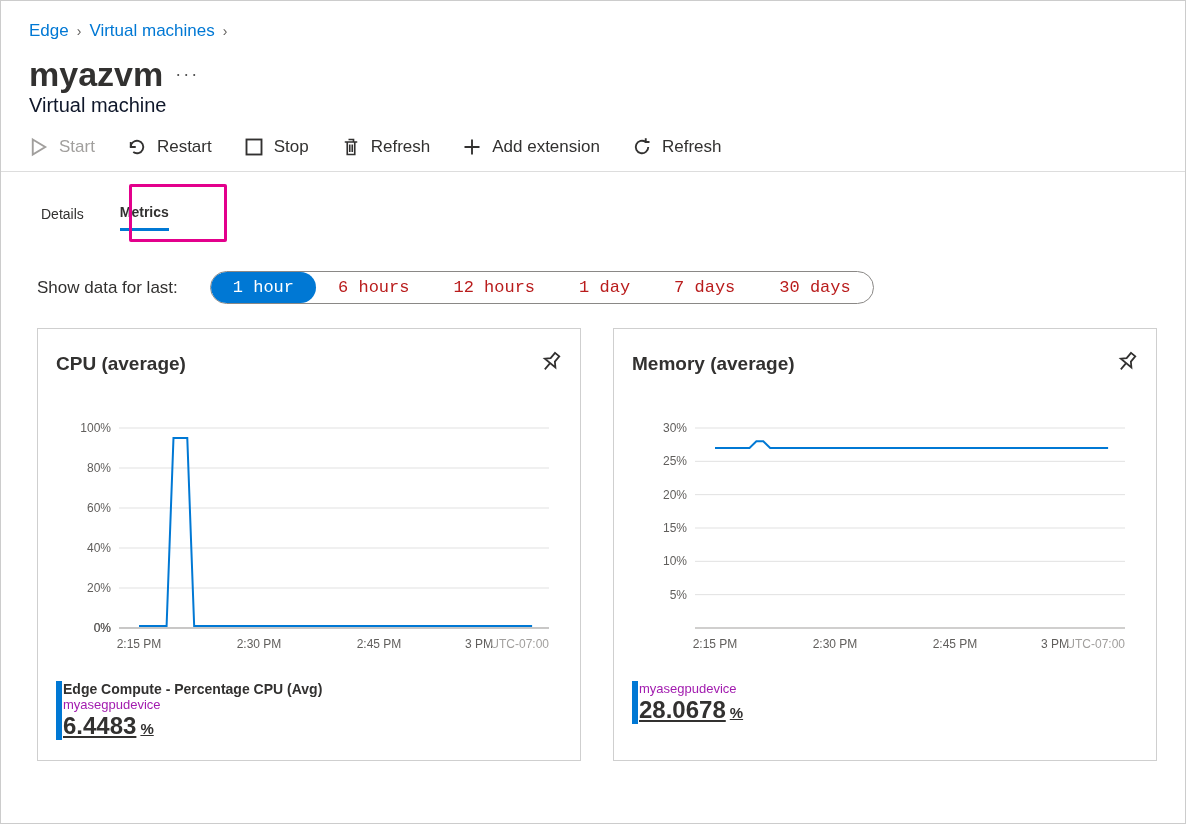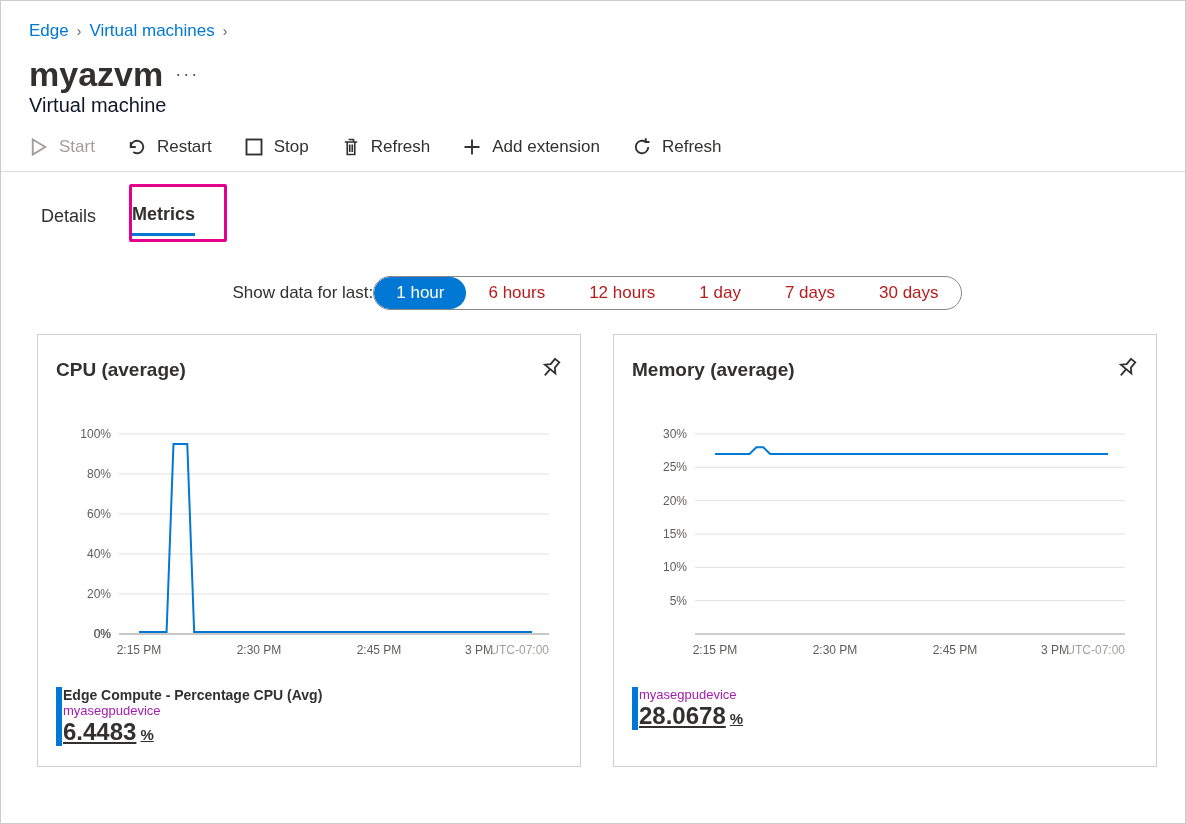--- a/index.html
+++ b/index.html
@@ -55,48 +55,50 @@
     cursor: pointer;
     color: #323130;
   }
   .toolbar .btn.disabled { color: #a19f9d; cursor: default; }
   .toolbar .btn svg { width: 20px; height: 20px; }
   .tabs {
     display: flex;
     align-items: center;
     gap: 36px;
     padding: 24px 28px 0 40px;
-    font-size: 18px;
+    font-size: 14px;
     position: relative;
   }
   .tabs .tab { cursor: pointer; padding: 8px 0; }
   .tabs .tab.active { font-weight: 700; border-bottom: 3px solid #0078d4; }
   .tabs .highlight {
     position: absolute;
     border: 3px solid #e3008c;
     border-radius: 2px;
     left: 128px;
     top: 12px;
     width: 98px;
     height: 58px;
     pointer-events: none;
   }
   .show-data-row {
     display: flex;
     align-items: center;
-    justify-content: center;
+    justify-content: flex-start;
     padding: 40px 28px 0 36px;
     font-size: 17px;
+    gap: 32px;
   }
   .pill-group {
     display: flex;
     align-items: center;
     border: 1px solid #8a8886;
     border-radius: 24px;
     overflow: hidden;
+    font-family: Liberation Mono, monospace;
   }
   .pill-group .pill {
     padding: 6px 22px;
     font-size: 17px;
     cursor: pointer;
     color: #b91c1c;
   }
   .pill-group .pill.active {
     background: #0078d4;
     color: #fff;

